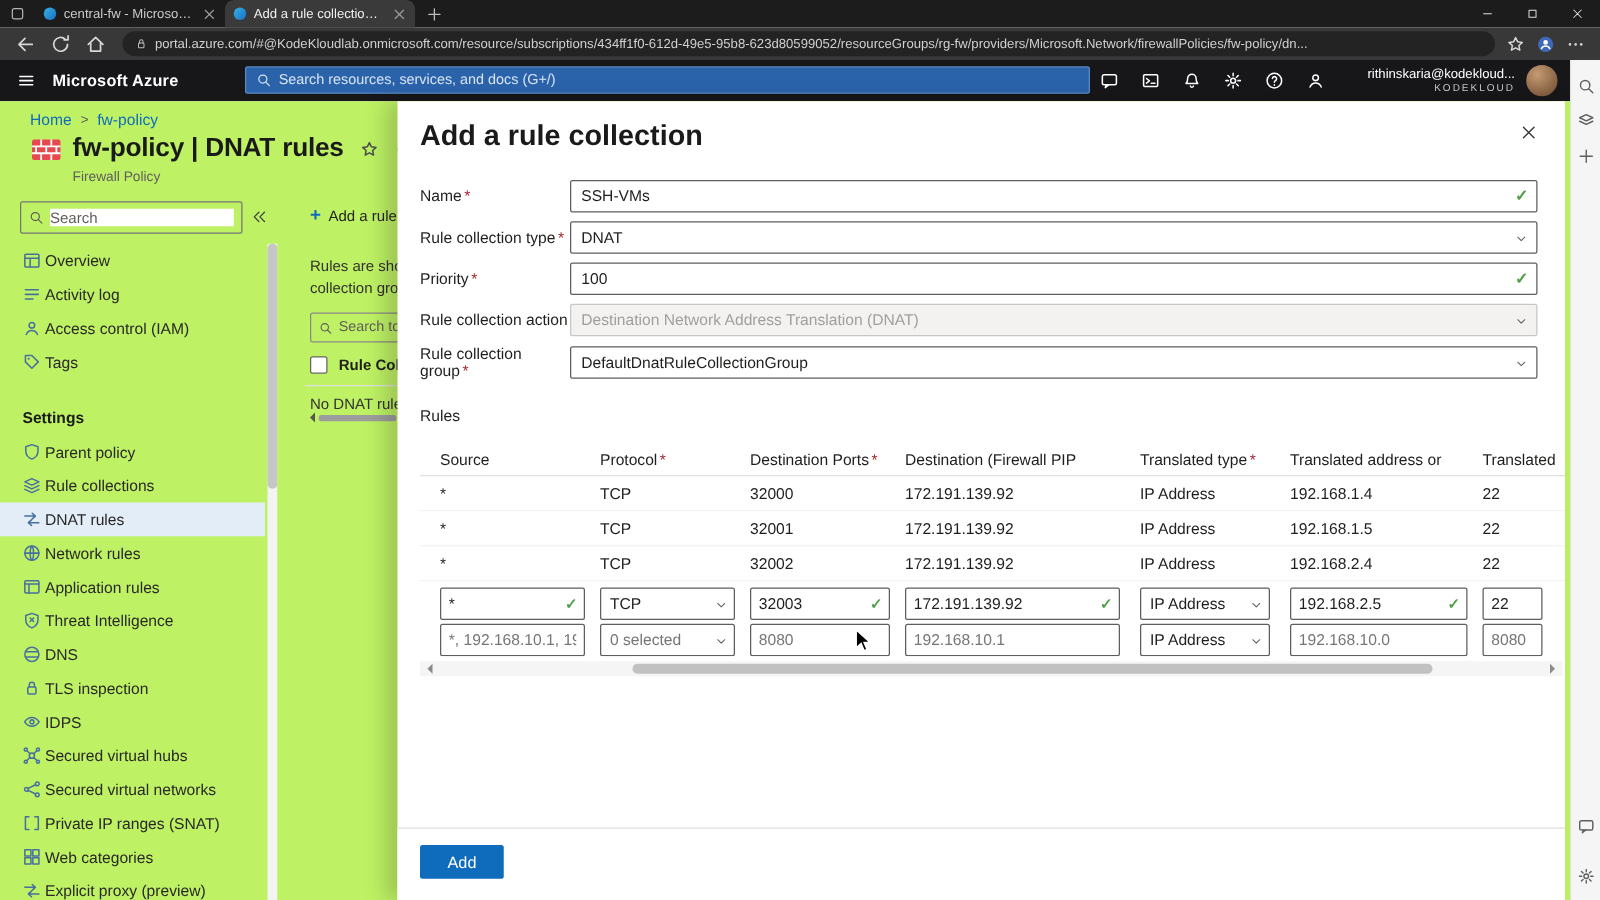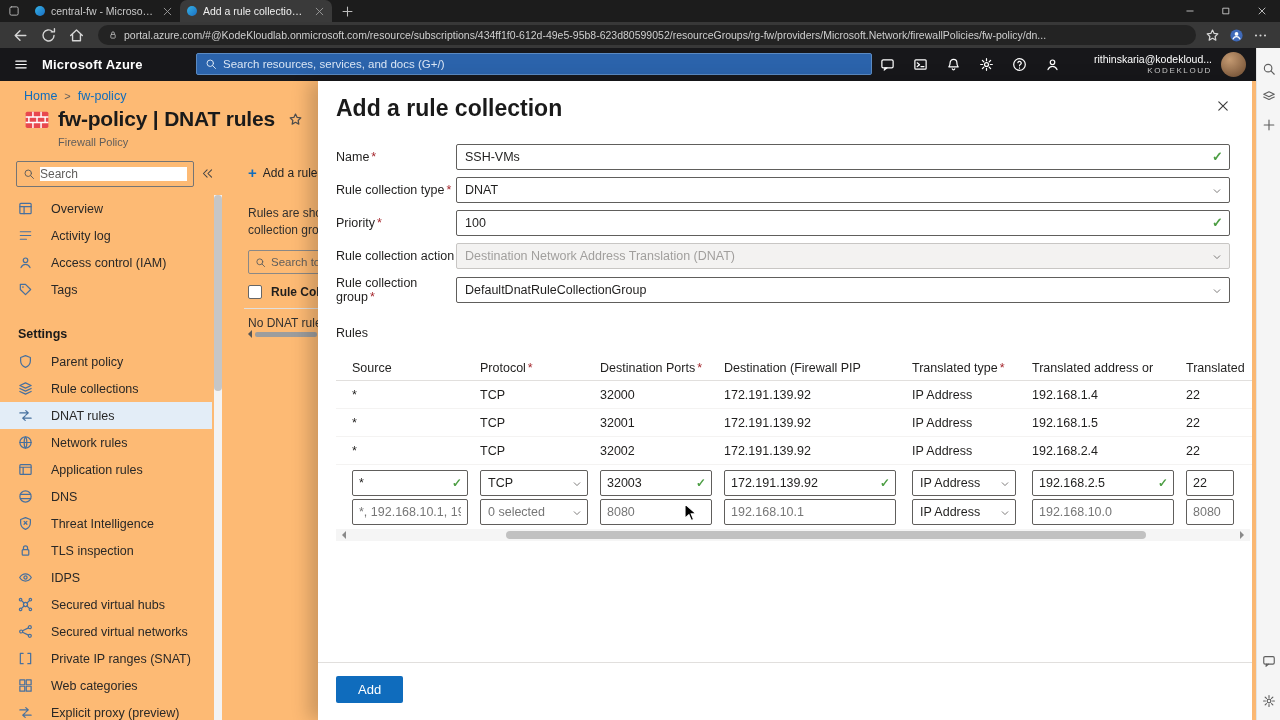--- a/index.html
+++ b/index.html
@@ -40,39 +40,39 @@
   .az-search input{background:transparent;border:none;outline:none;color:#eaf1fa;font-size:11.5px;width:100%;font-family:Liberation Sans, sans-serif}
   .az-search input::placeholder{color:#d9e5f4}
   .hdr-icons{position:absolute;left:880px;top:0;height:33px;display:flex;align-items:center;gap:18px}
   .hdr-icons .ic{width:15px;height:15px;color:#fff}
   .userblock{position:absolute;right:44px;top:5px;text-align:right;line-height:1.2}
   .u-email{font-size:10.5px;color:#fff;white-space:nowrap}
   .u-org{font-size:8px;color:#c8c8c8;letter-spacing:1.6px}
   .avatar{position:absolute;right:10px;top:4px;width:25px;height:25px;border-radius:50%;background:radial-gradient(circle at 35% 30%,#c49a72,#6d4a2f)}
 
   
-  .page{position:absolute;top:81px;left:0;right:24px;bottom:0;background:#fdba74}
+  .page{position:absolute;top:81px;left:0;right:24px;bottom:0;background:#bef264}
   .breadcrumb{position:absolute;left:24px;top:8px;display:flex;gap:7px;align-items:center;font-size:12.5px}
   .bc-link{color:#0f6cbd;cursor:pointer}
   .bc-sep{color:#605e5c;font-size:11px}
   .pagehead{position:absolute;left:24px;top:25px;display:flex;align-items:center}
   .fw-ico{width:26px;height:26px;flex:none}
   .page-title{font-size:21px;font-weight:700;color:#1a1a1a;letter-spacing:-.2px;margin-left:8px;white-space:nowrap}
   .ph-ic{width:15px;height:15px;color:#4d4d4d;margin-left:13px}
   .page-sub{position:absolute;left:58px;top:55px;font-size:11px;color:#605e5c}
 
   
   .sidebar{position:absolute;left:0;top:77px;width:222px;bottom:0;overflow:hidden}
   .sb-search{position:absolute;left:16px;top:3px;width:178px;height:26px;border:1px solid #757575;border-radius:2px;display:flex;align-items:center;padding:0 6px;gap:5px}
   .sb-search .ic{width:12px;height:12px;color:#605e5c;flex:none}
   .sb-search input{border:none;outline:none;font-size:12px;width:100%;color:#323130;font-family:inherit}
   .sb-search input::placeholder{color:#605e5c}
   .sb-collapse{position:absolute;left:201px;top:9px;width:13px;height:13px;color:#444}
   .nav{position:absolute;left:0;top:37px;right:10px;bottom:0;overflow:hidden}
-  .nav-item{display:flex;align-items:center;height:27px;padding-left:18px;gap:18px;color:#292827;cursor:pointer;white-space:nowrap}
+  .nav-item{display:flex;align-items:center;height:27px;padding-left:18px;gap:3px;color:#292827;cursor:pointer;white-space:nowrap}
   .nav-item.selected{background:#e3edf7}
   .nav-ic{width:15px;height:15px;color:#47709e;flex:none}
   .nav-sec{height:28px;display:flex;align-items:center;padding-left:18px;font-weight:700;color:#1a1a1a;margin-top:17px}
   .sb-scroll{position:absolute;right:0;top:37px;bottom:0;width:8px;background:#f3f3f3}
   .sb-thumb{position:absolute;top:0;left:0;width:8px;height:196px;background:#c6c6c6;border-radius:4px}
 
   
   .mid{position:absolute;left:240px;top:77px;width:90px;bottom:0;white-space:nowrap;font-size:12px}
   .mid-add{position:absolute;left:8px;top:7px;display:flex;align-items:center;gap:6px;color:#242424;cursor:pointer}
   .mid-plus{color:#0f6cbd;font-size:15px;font-weight:700;line-height:1}
@@ -432,34 +432,34 @@
               <svg viewBox="0 0 16 16" style="width:100%;height:100%;display:block" fill="none" stroke="currentColor" stroke-width="1.3" stroke-linecap="round" stroke-linejoin="round">
                 <rect x="2" y="2.8" width="12" height="10.4" rx="1"></rect>
                 <path d="M2 5.6h12M5.5 5.6v7.6"></path>
               </svg>
             </span>
             <span>Application rules</span>
           </div>
           <div class="nav-item">
             <span class="ic nav-ic">
               <svg viewBox="0 0 16 16" style="width:100%;height:100%;display:block" fill="none" stroke="currentColor" stroke-width="1.3" stroke-linecap="round" stroke-linejoin="round">
+                <path d="M8 1.8l5.2 1.9v3.6c0 3.4-2.1 5.8-5.2 6.9-3.1-1.1-5.2-3.5-5.2-6.9V3.7z"></path>
+                <path d="M6.5 5.8l3 3M9.5 5.8l-3 3"></path>
+              </svg>
+            </span>
+            <span>Threat Intelligence</span>
+          </div>
+          <div class="nav-item">
+            <span class="ic nav-ic">
+              <svg viewBox="0 0 16 16" style="width:100%;height:100%;display:block" fill="none" stroke="currentColor" stroke-width="1.3" stroke-linecap="round" stroke-linejoin="round">
                 <circle cx="8" cy="8" r="6"></circle>
                 <path d="M2.6 5.8h10.8M2.6 10.2h10.8"></path>
               </svg>
             </span>
             <span>DNS</span>
-          </div>
-          <div class="nav-item">
-            <span class="ic nav-ic">
-              <svg viewBox="0 0 16 16" style="width:100%;height:100%;display:block" fill="none" stroke="currentColor" stroke-width="1.3" stroke-linecap="round" stroke-linejoin="round">
-                <path d="M8 1.8l5.2 1.9v3.6c0 3.4-2.1 5.8-5.2 6.9-3.1-1.1-5.2-3.5-5.2-6.9V3.7z"></path>
-                <path d="M6.5 5.8l3 3M9.5 5.8l-3 3"></path>
-              </svg>
-            </span>
-            <span>Threat Intelligence</span>
           </div>
           <div class="nav-item">
             <span class="ic nav-ic">
               <svg viewBox="0 0 16 16" style="width:100%;height:100%;display:block" fill="none" stroke="currentColor" stroke-width="1.3" stroke-linecap="round" stroke-linejoin="round">
                 <rect x="4.5" y="7" width="7" height="6" rx="1"></rect>
                 <path d="M5.8 7V5.2a2.2 2.2 0 0 1 4.4 0V7"></path>
               </svg>
             </span>
             <span>TLS inspection</span>
           </div>

